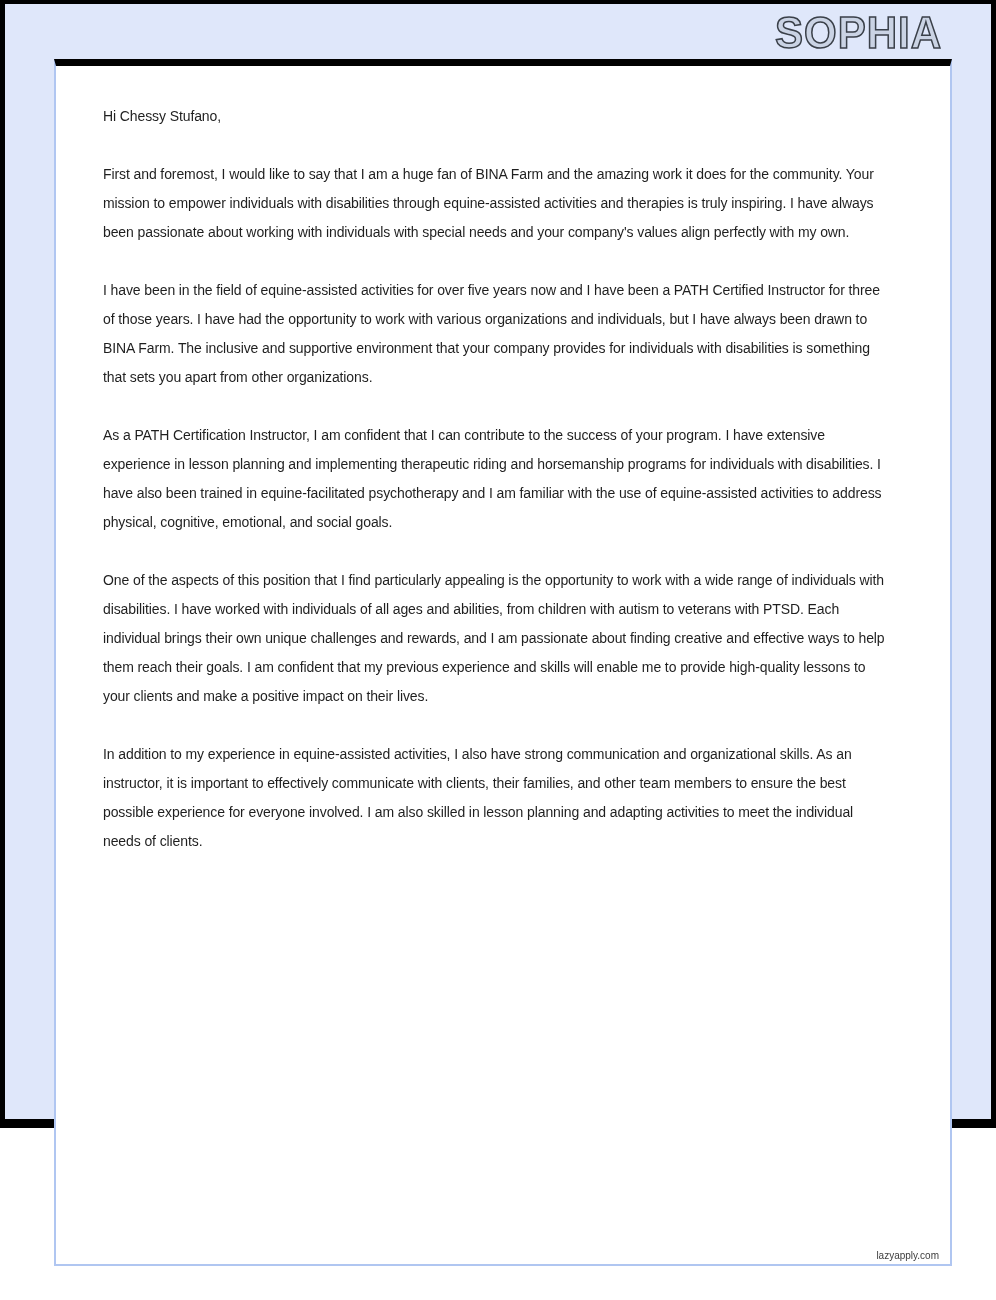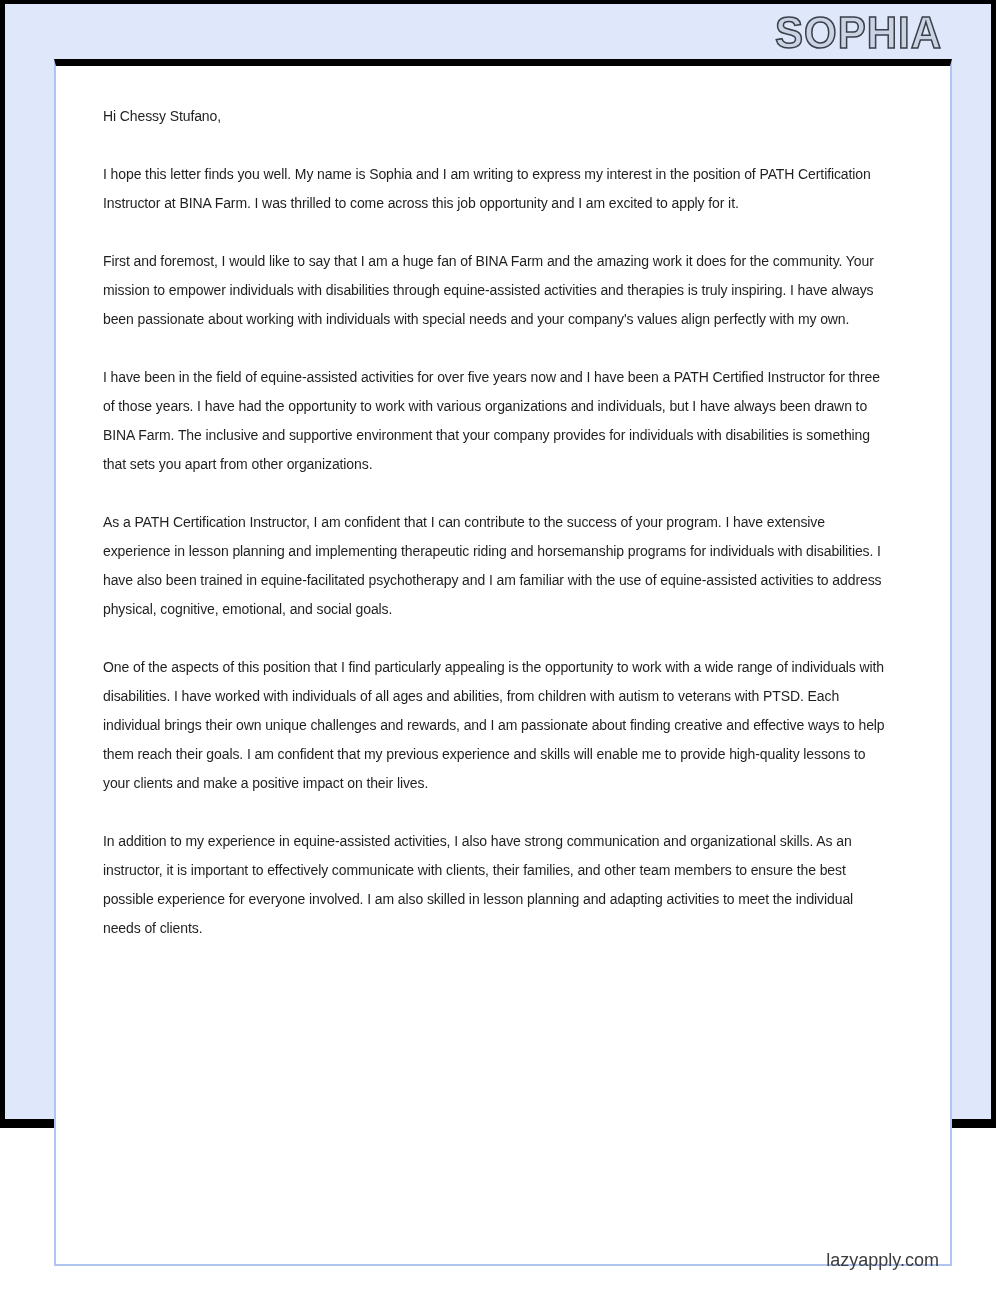--- a/index.html
+++ b/index.html
@@ -52,38 +52,37 @@
     margin: 0 0 29px 0;
     font-size: 14px;
     line-height: 29px;
     color: #1f1f1f;
     letter-spacing: -0.1px;
   }
   .watermark {
     position: absolute;
     right: 11px;
     top: 1184px;
-    font-size: 18px;
+    font-size: 10px;
     color: #3d3d3d;
     background: transparent;
     white-space: nowrap;
   }
 </style>
 </head>
 <body>
 
 <div class="frame">
 
   <div class="logo">SOPHIA</div>
 
   <div class="page">
 
     <div class="content">
       <p>Hi Chessy Stufano,</p>
-      <p>I hope this letter finds you well. My name is Sophia and I am writing to express my interest in the position of PATH Certification Instructor at BINA Farm. I was thrilled to come across this job opportunity and I am excited to apply for it.</p>
       <p>First and foremost, I would like to say that I am a huge fan of BINA Farm and the amazing work it does for the community. Your mission to empower individuals with disabilities through equine-assisted activities and therapies is truly inspiring. I have always been passionate about working with individuals with special needs and your company's values align perfectly with my own.</p>
       <p>I have been in the field of equine-assisted activities for over five years now and I have been a PATH Certified Instructor for three of those years. I have had the opportunity to work with various organizations and individuals, but I have always been drawn to BINA Farm. The inclusive and supportive environment that your company provides for individuals with disabilities is something that sets you apart from other organizations.</p>
       <p>As a PATH Certification Instructor, I am confident that I can contribute to the success of your program. I have extensive experience in lesson planning and implementing therapeutic riding and horsemanship programs for individuals with disabilities. I have also been trained in equine-facilitated psychotherapy and I am familiar with the use of equine-assisted activities to address physical, cognitive, emotional, and social goals.</p>
       <p>One of the aspects of this position that I find particularly appealing is the opportunity to work with a wide range of individuals with disabilities. I have worked with individuals of all ages and abilities, from children with autism to veterans with PTSD. Each individual brings their own unique challenges and rewards, and I am passionate about finding creative and effective ways to help them reach their goals. I am confident that my previous experience and skills will enable me to provide high-quality lessons to your clients and make a positive impact on their lives.</p>
       <p>In addition to my experience in equine-assisted activities, I also have strong communication and organizational skills. As an instructor, it is important to effectively communicate with clients, their families, and other team members to ensure the best possible experience for everyone involved. I am also skilled in lesson planning and adapting activities to meet the individual needs of clients.</p>
     </div>
 
     <div class="watermark">lazyapply.com</div>
 
   </div>

